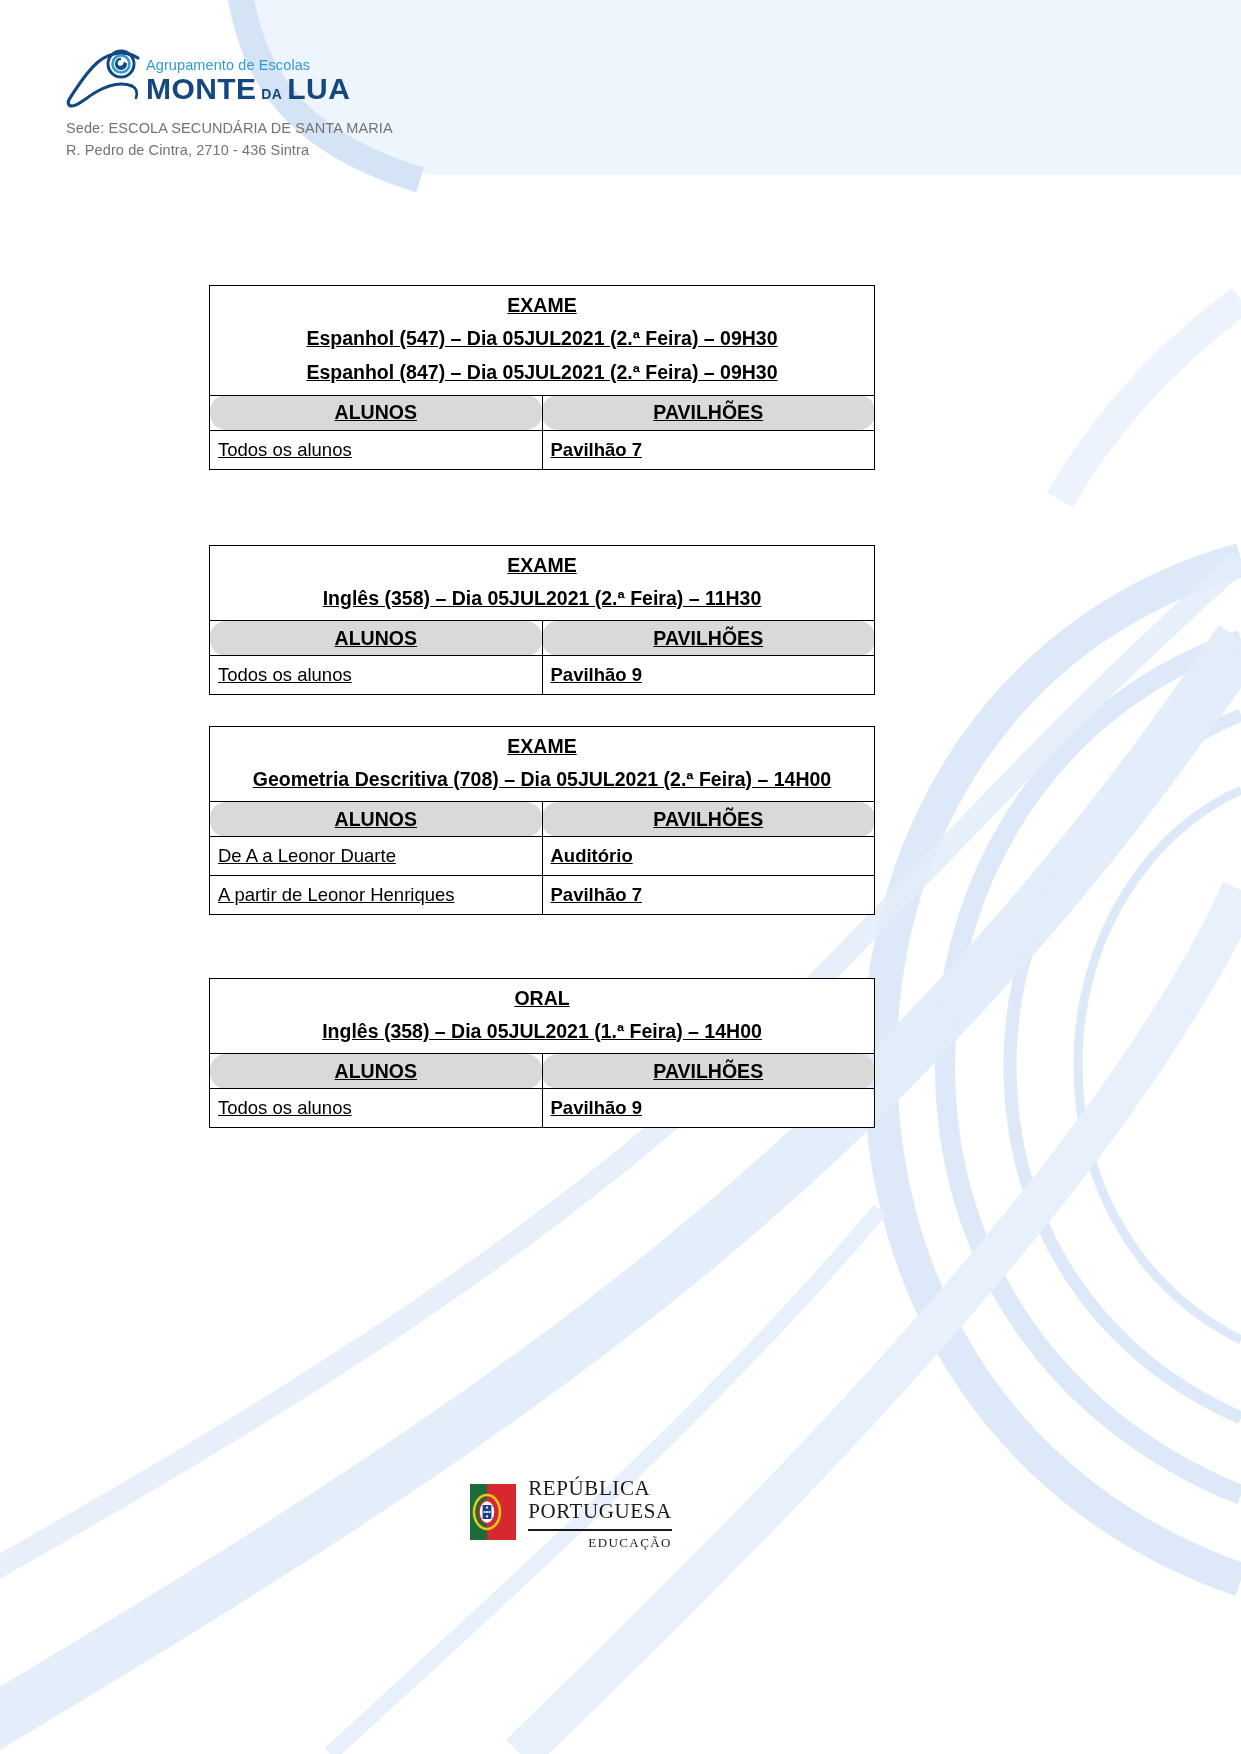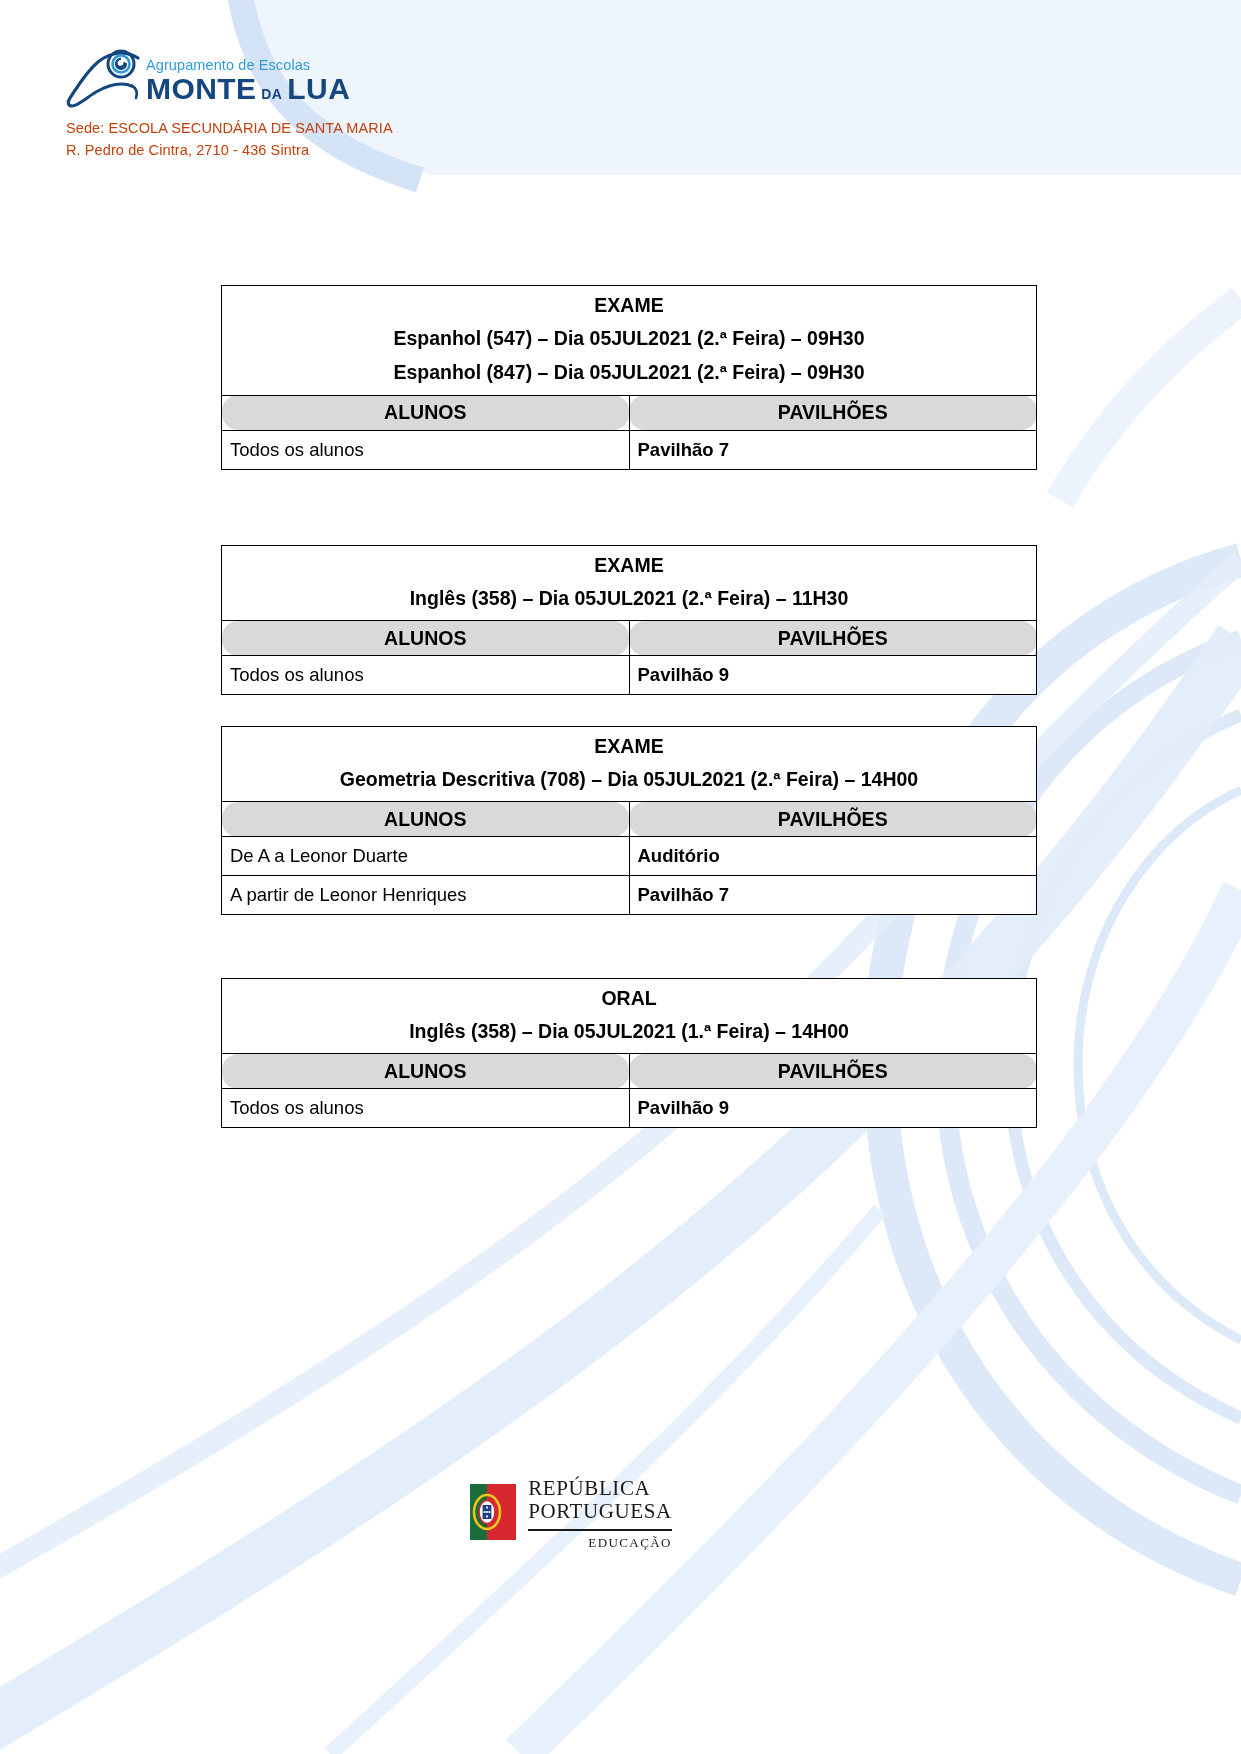--- a/index.html
+++ b/index.html
@@ -70,43 +70,44 @@
     line-height: 1;
     white-space: nowrap;
     letter-spacing: .4px;
   }
   #logo-main .big { font-size: 30px; }
   #logo-main .small { font-size: 14px; }
   #addr-block {
     position: absolute;
     left: 58px;
     top: 118px;
-    color: #c2410c;
+    color: #737373;
     font-size: 14.5px;
     line-height: 1.5;
     white-space: nowrap;
   }
   #addr-block div { letter-spacing: .1px; }
 
   
   #content {
     position: absolute;
     left: 0;
     top: 0;
     width: 1241px;
     z-index: 2;
   }
 
   .exam-table {
     position: absolute;
-    left: 221px;
-    width: 816px;
+    left: 209px;
+    width: 666px;
     border-collapse: collapse;
     table-layout: fixed;
     background: transparent;
+    text-decoration: underline;
   }
   .exam-table td {
     border: 1.5px solid #000000;
     padding: 0;
     vertical-align: middle;
   }
 
   .title-cell {
     text-align: center;
     font-weight: bold;

